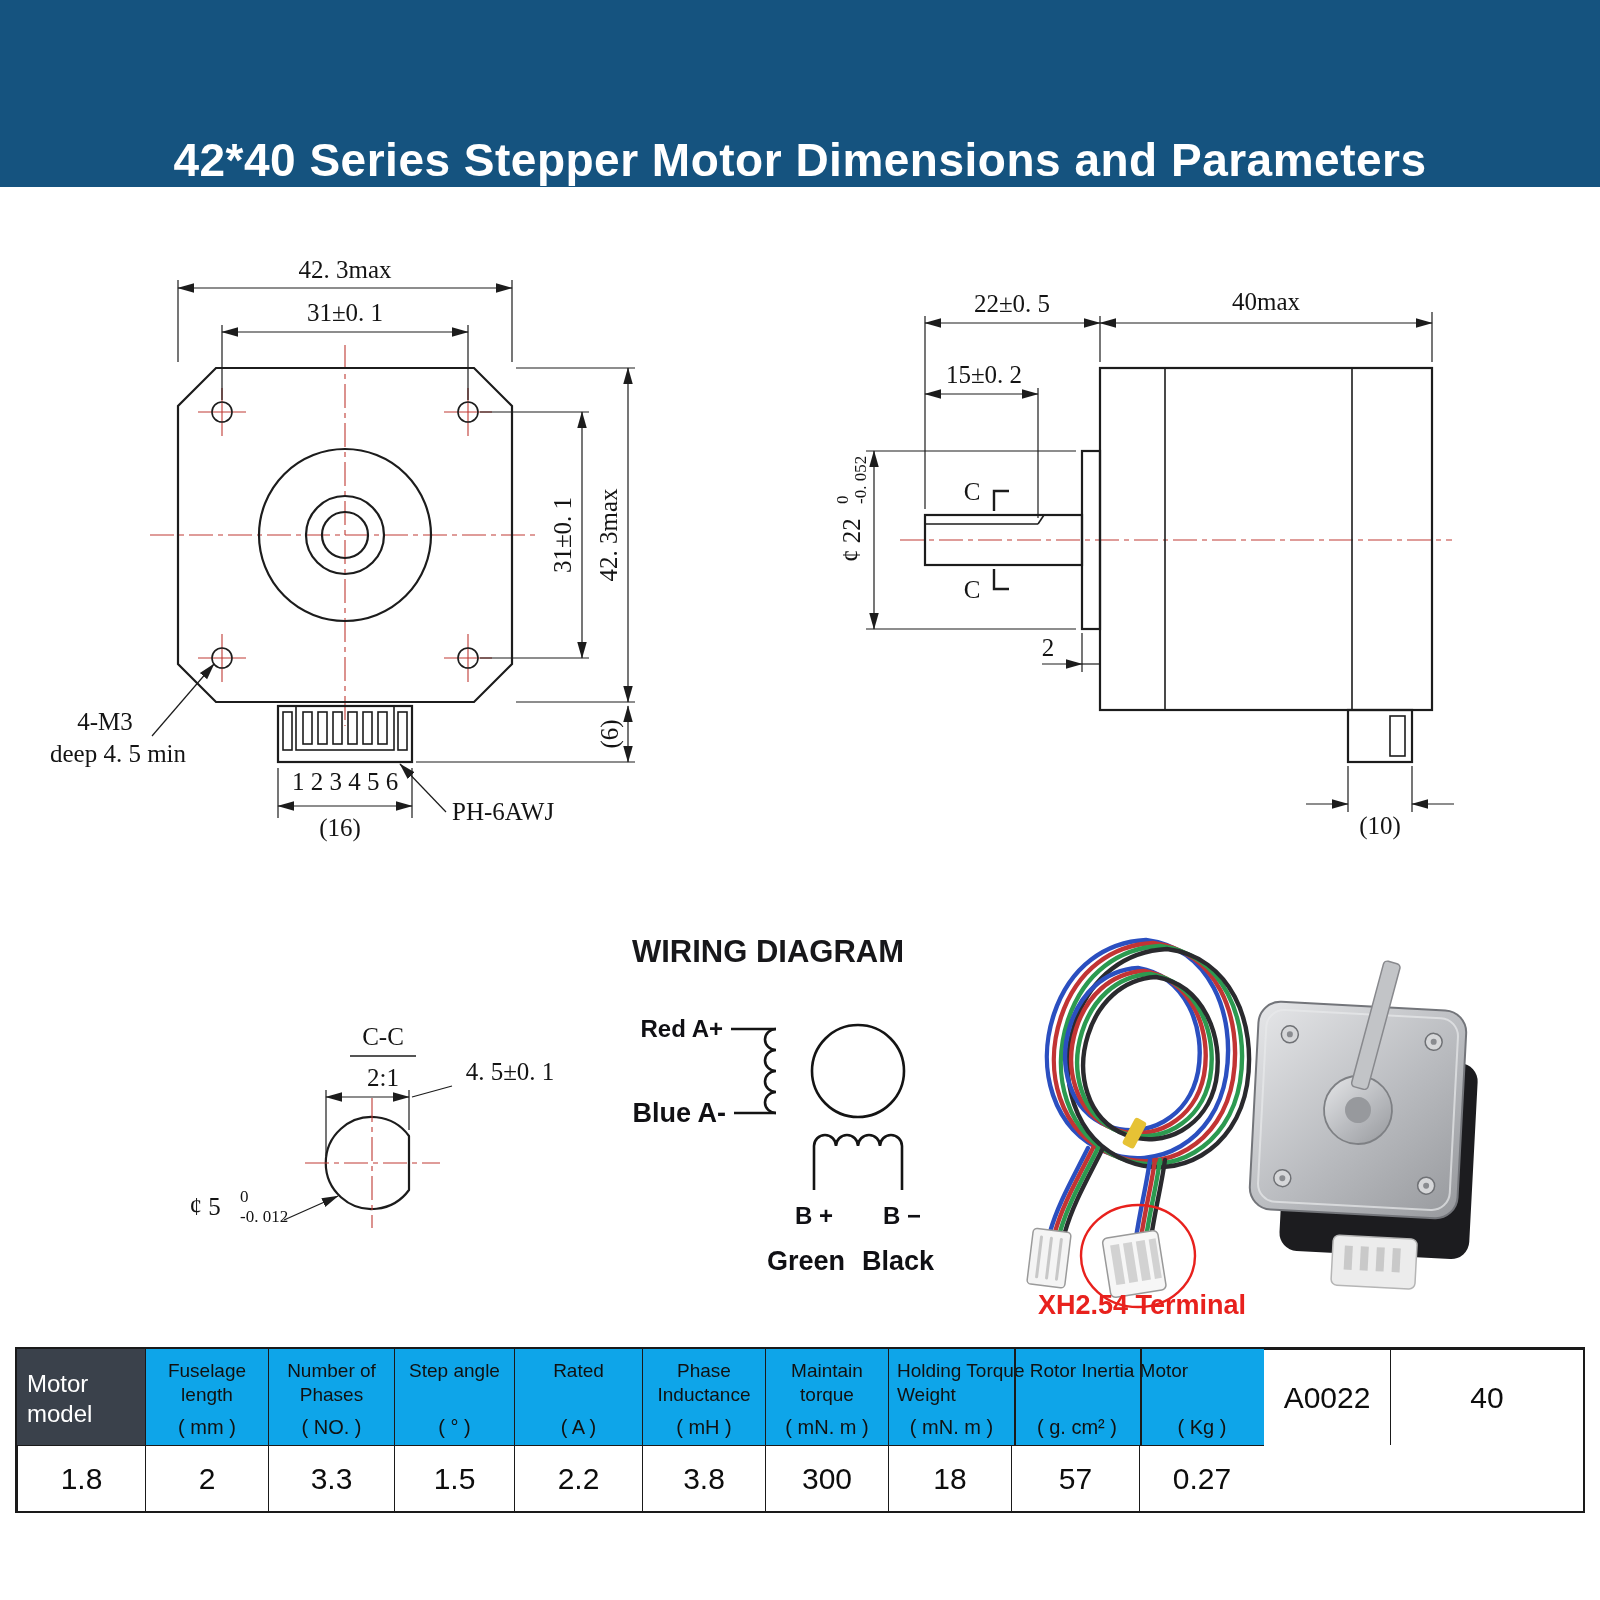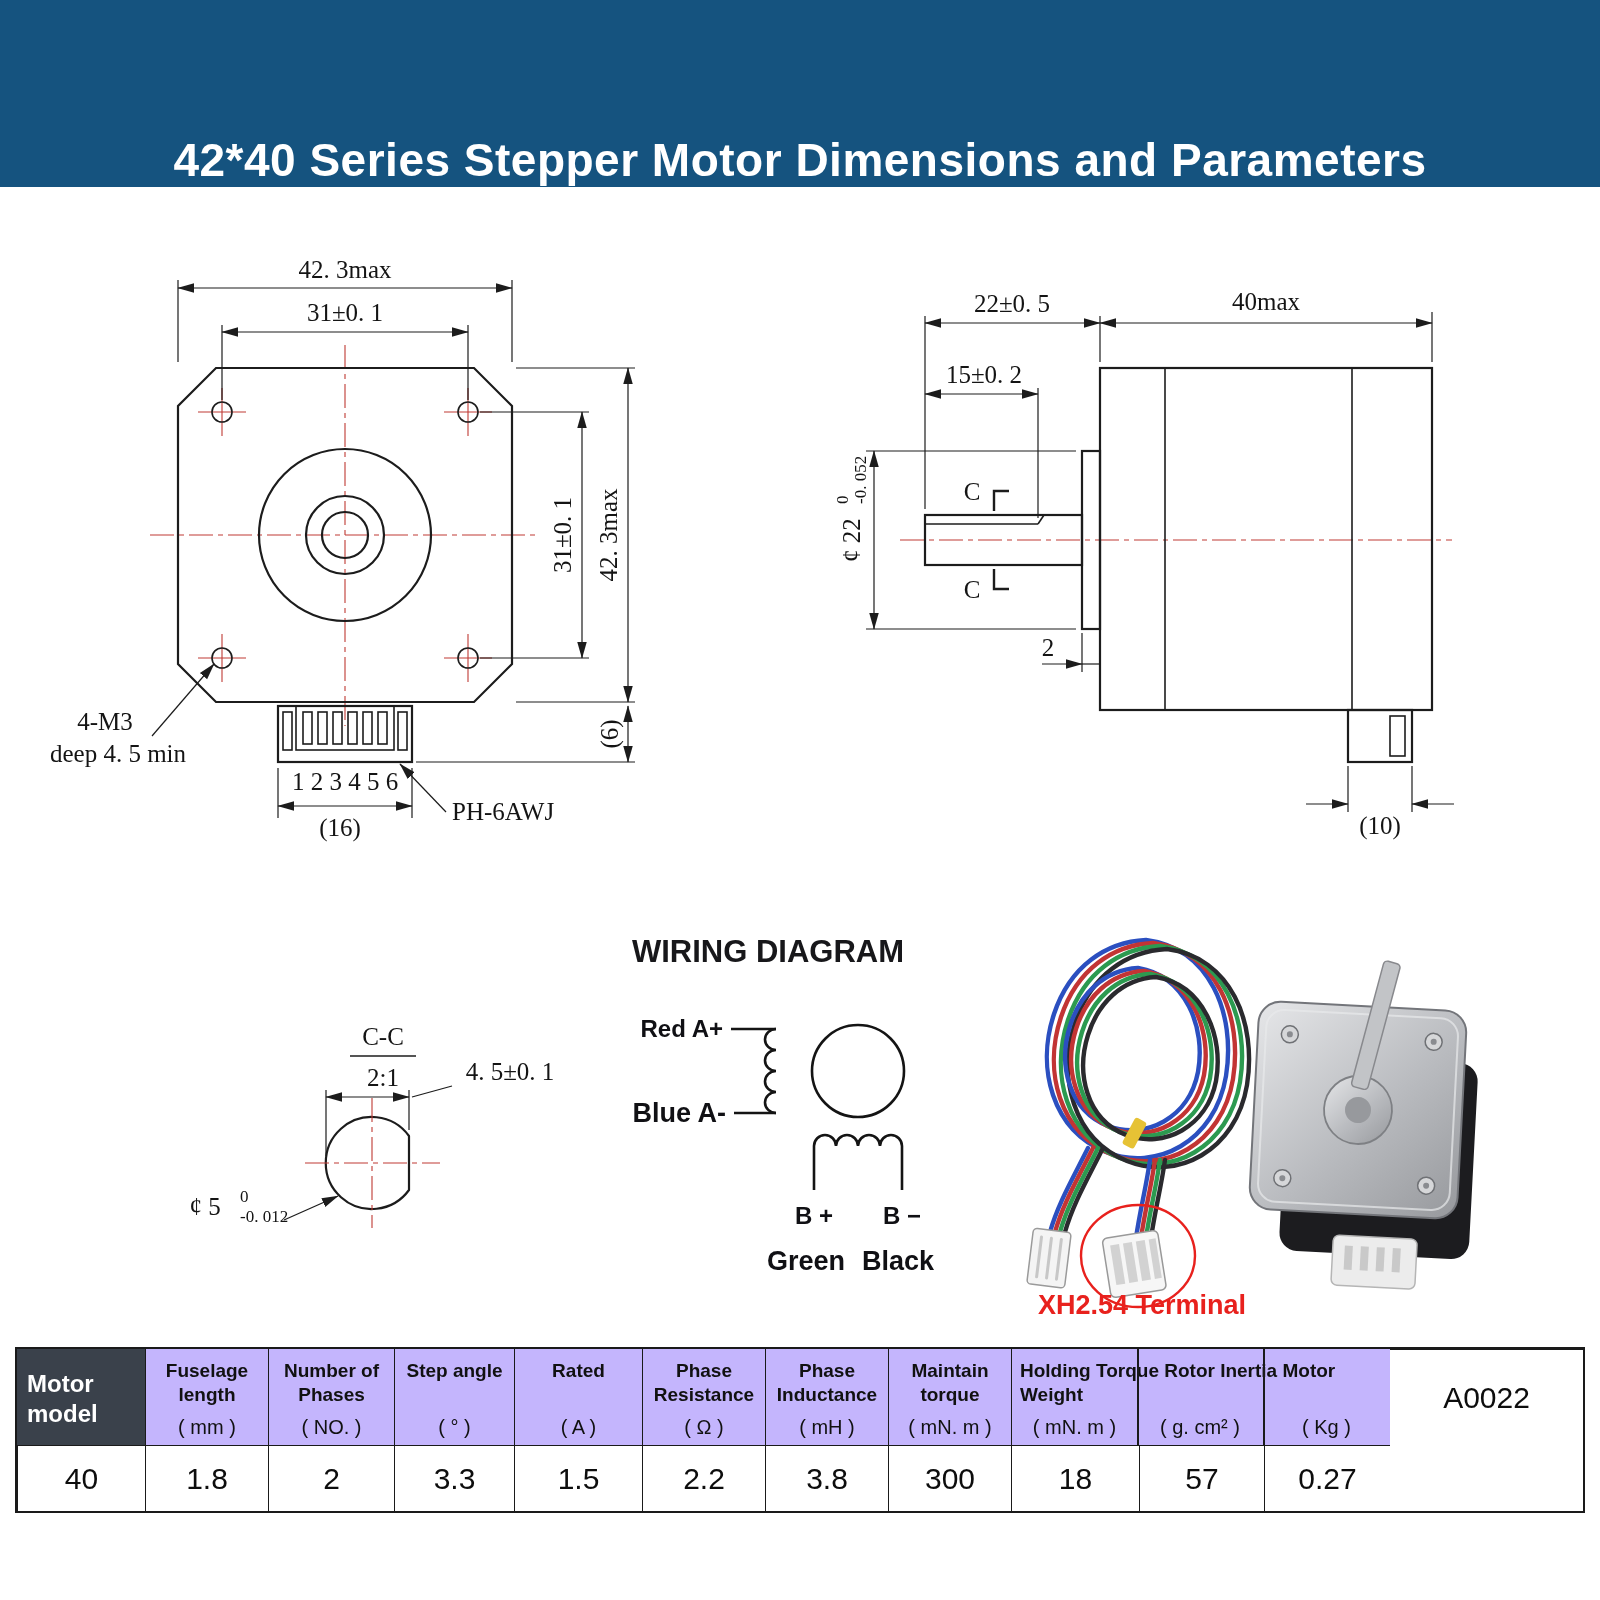--- a/index.html
+++ b/index.html
@@ -17,23 +17,23 @@
   .oline{fill:none;stroke:#1c1c1c;stroke-width:2.2}
   .oline2{fill:none;stroke:#1c1c1c;stroke-width:1.6}
   .tline{fill:none;stroke:#1c1c1c;stroke-width:1.2}
   .cl{fill:none;stroke:#bf3a34;stroke-width:1.1;stroke-dasharray:24 5 5 5}
   .clx{fill:none;stroke:#bf3a34;stroke-width:1.1}
   .wline{fill:none;stroke:#141414;stroke-width:2.6}
   
   .spec-table{position:absolute;left:15px;top:1347px;width:1570px;border:2px solid #1a1a1a;display:grid;
     grid-template-columns:128px 123px 126px 120px 128px 123px 123px 123px 128px 125px 126px 1fr;
     grid-template-rows:96px 66px;background:#fff}
-  .th{background:#c4b5fd;border-left:1.6px solid #1a1a1a;padding:10px 3px 6px;display:flex;flex-direction:column;justify-content:space-between;text-align:center;position:relative}
+  .th{background:#0ea5e9;border-left:1.6px solid #1a1a1a;padding:10px 3px 6px;display:flex;flex-direction:column;justify-content:space-between;text-align:center;position:relative}
   .th.first{border-left:none}
-  .th-label{font-size:19px;font-weight:700;line-height:1.25;color:#111}
+  .th-label{font-size:19px;font-weight:400;line-height:1.25;color:#111}
   .th-unit{font-size:20px;font-weight:400;color:#111;margin-top:2px}
   .th-dark{background:#3a414b;justify-content:center;text-align:left;padding-left:10px}
   .th-dark .th-label{color:#fff;font-size:24px;line-height:1.25}
   .th-span{grid-column:span 3;justify-content:flex-start;text-align:left;padding:10px 0 6px}
   .th-span .th-label{padding-left:8px;white-space:nowrap}
   .th-span .units{position:absolute;left:0;right:0;bottom:6px;display:grid;grid-template-columns:125px 126px 1fr}
   .th-span .units span{text-align:center;font-size:20px;font-weight:400;color:#111}
   .th-span .vline{position:absolute;top:0;bottom:0;width:1.6px;background:#1a1a1a}
   .vl1{left:125px}.vl2{left:251px}
   .td{background:#fff;border-left:1.6px solid #1a1a1a;border-top:1.6px solid #1a1a1a;font-size:30px;color:#0d0d0d;display:flex;align-items:center;justify-content:center}
@@ -315,24 +315,20 @@
   </div>
   <div class="th">
     <div class="th-label">Step angle</div>
     <div class="th-unit">( ° )</div>
   </div>
   <div class="th">
     <div class="th-label">Rated</div>
     <div class="th-unit">( A )</div>
   </div>
   <div class="th">
-    <div class="th-label">Phase Resistance</div>
-    <div class="th-unit">( Ω )</div>
-  </div>
-  <div class="th">
     <div class="th-label">Phase Inductance</div>
     <div class="th-unit">( mH )</div>
   </div>
   <div class="th">
     <div class="th-label">Maintain torque</div>
     <div class="th-unit">( mN. m )</div>
   </div>
   <div class="th th-span">
     <div class="vline vl1"></div>
     <div class="vline vl2"></div>

